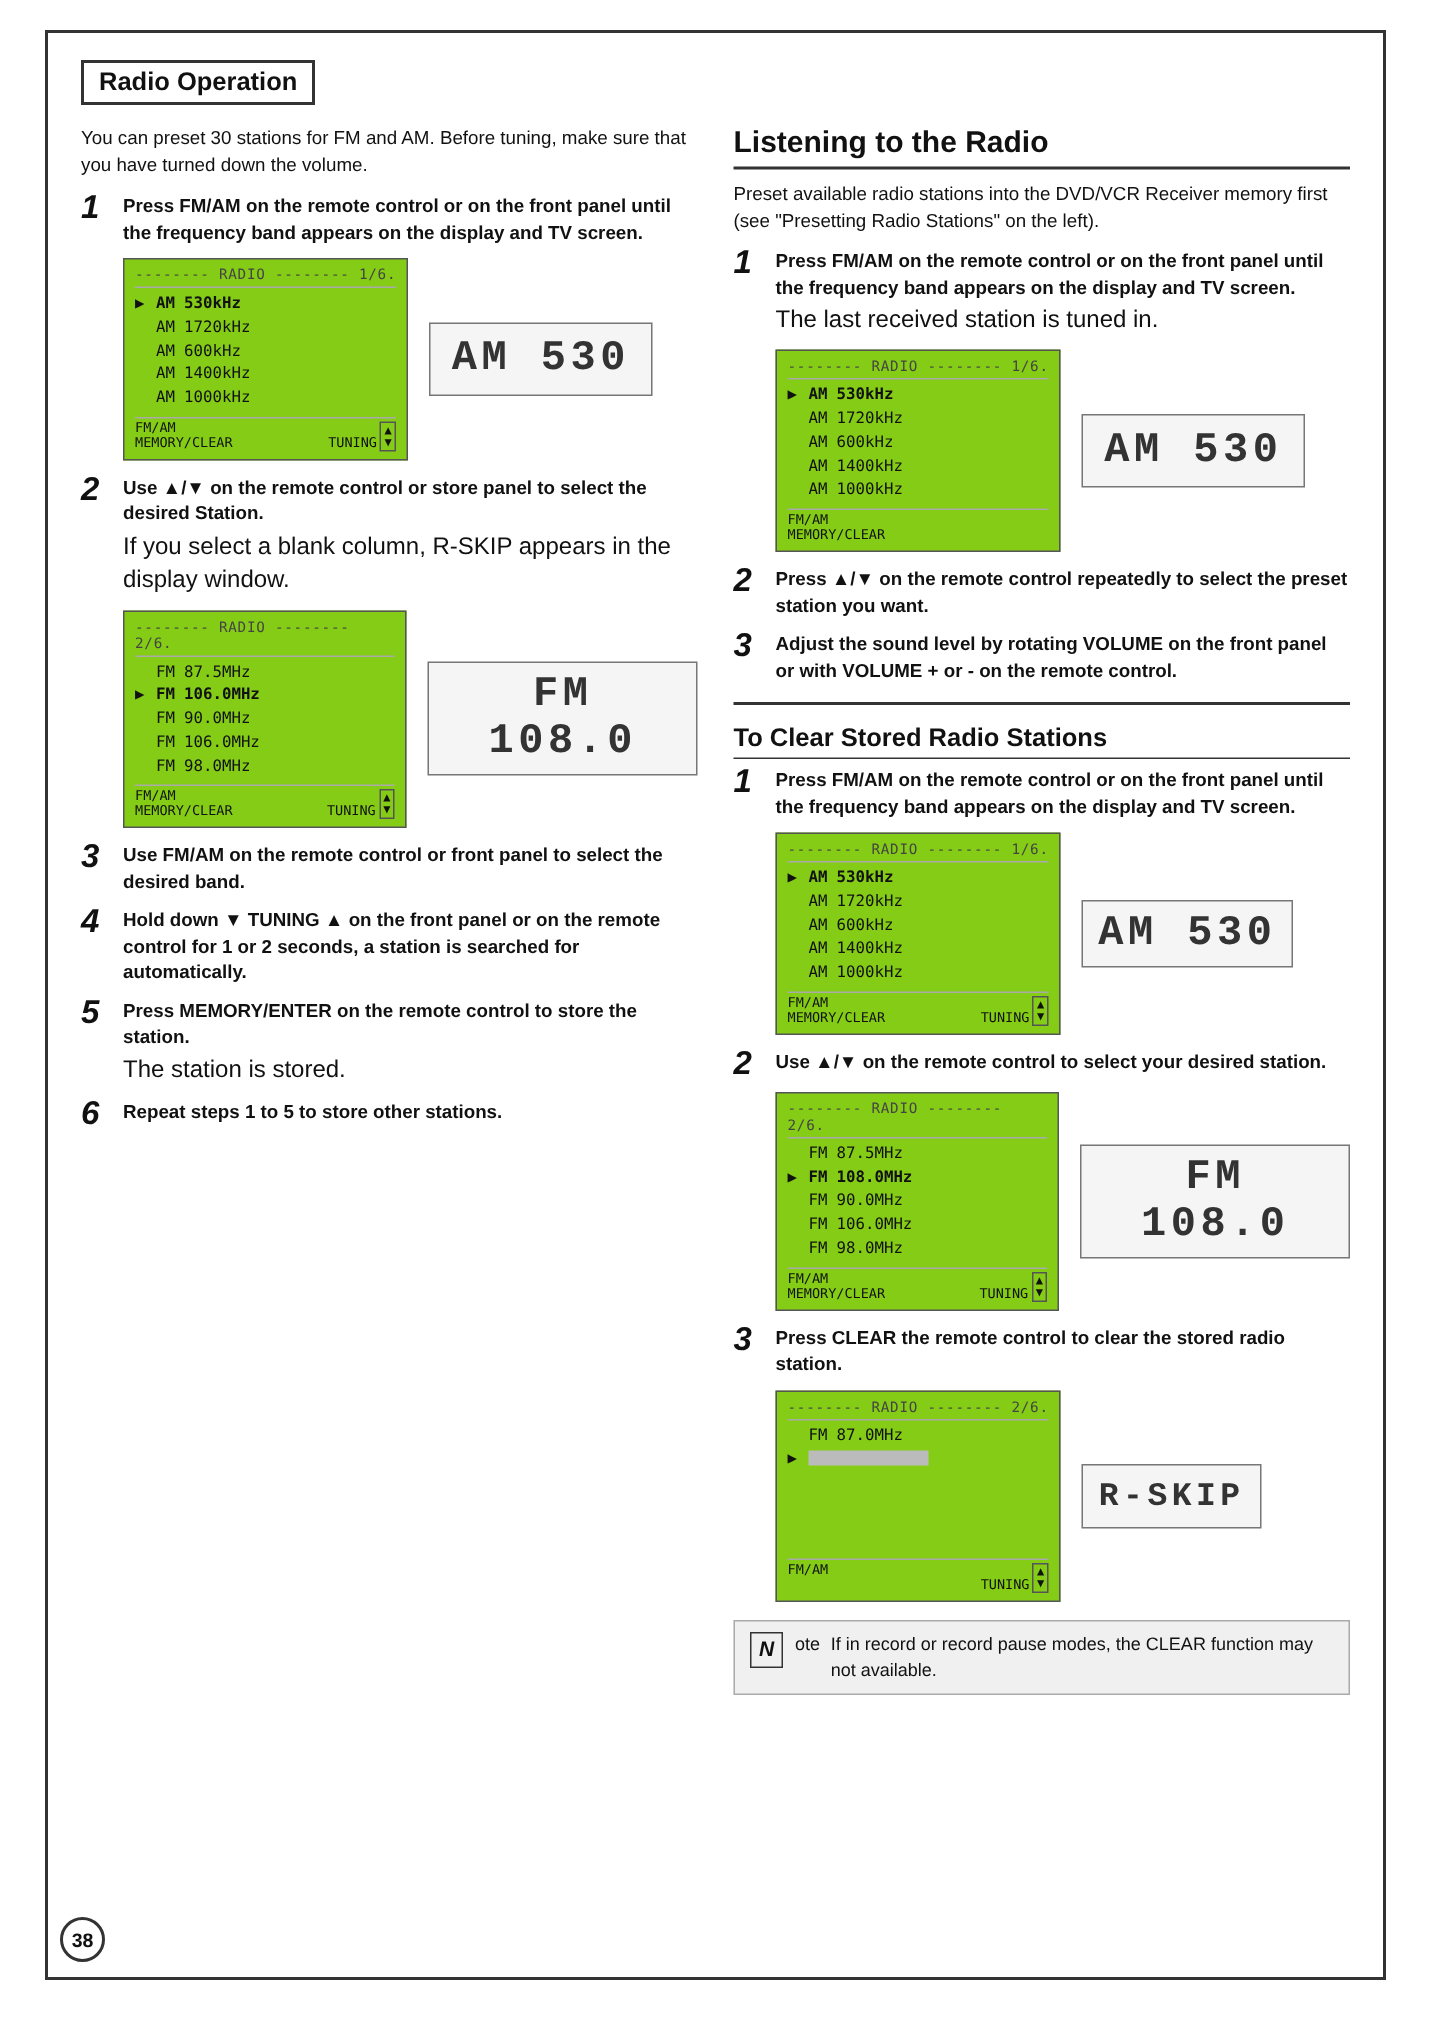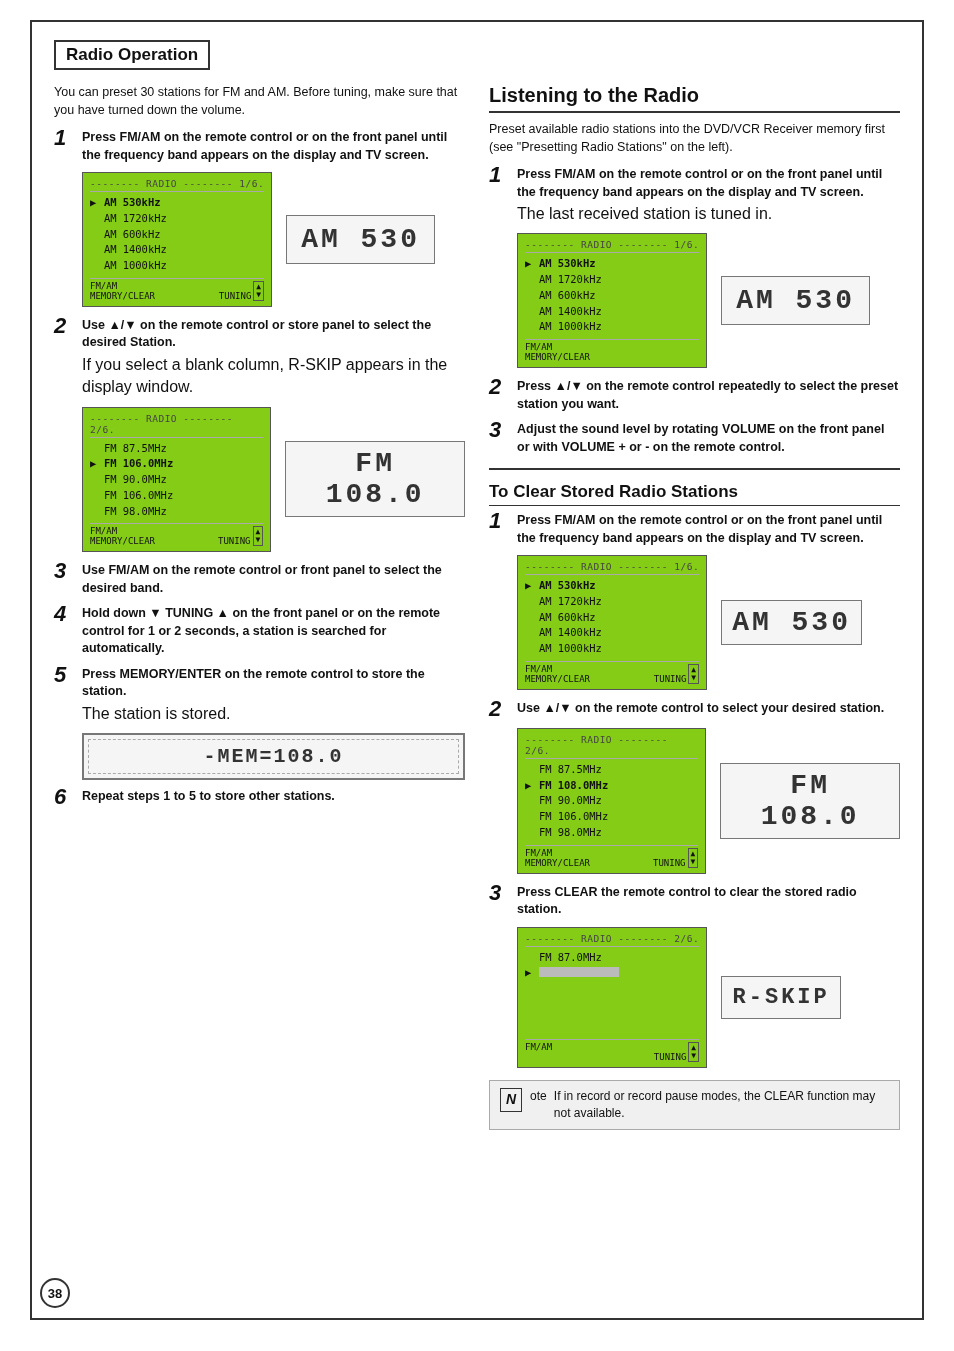--- a/index.html
+++ b/index.html
@@ -345,26 +345,20 @@
       </div>
 
       <div class="step">
         <span class="step-num">5</span>
         <div class="step-text">
           <b>Press MEMORY/ENTER on the remote control to store the station.</b>
           <span class="sub-text">The station is stored.</span>
         </div>
       </div>
 
-      <div style="margin: 8px 0 8px 28px;">
-        <div class="seg-display mem">
-          <div class="mem-border"></div>
-          <span style="position:relative;z-index:1;">-MEM=108.0</span>
-        </div>
-      </div>
 
       <div class="step">
         <span class="step-num">6</span>
         <div class="step-text">
           <b>Repeat steps 1 to 5 to store other stations.</b>
         </div>
       </div>
     </div>
 
     <div class="col-right">

